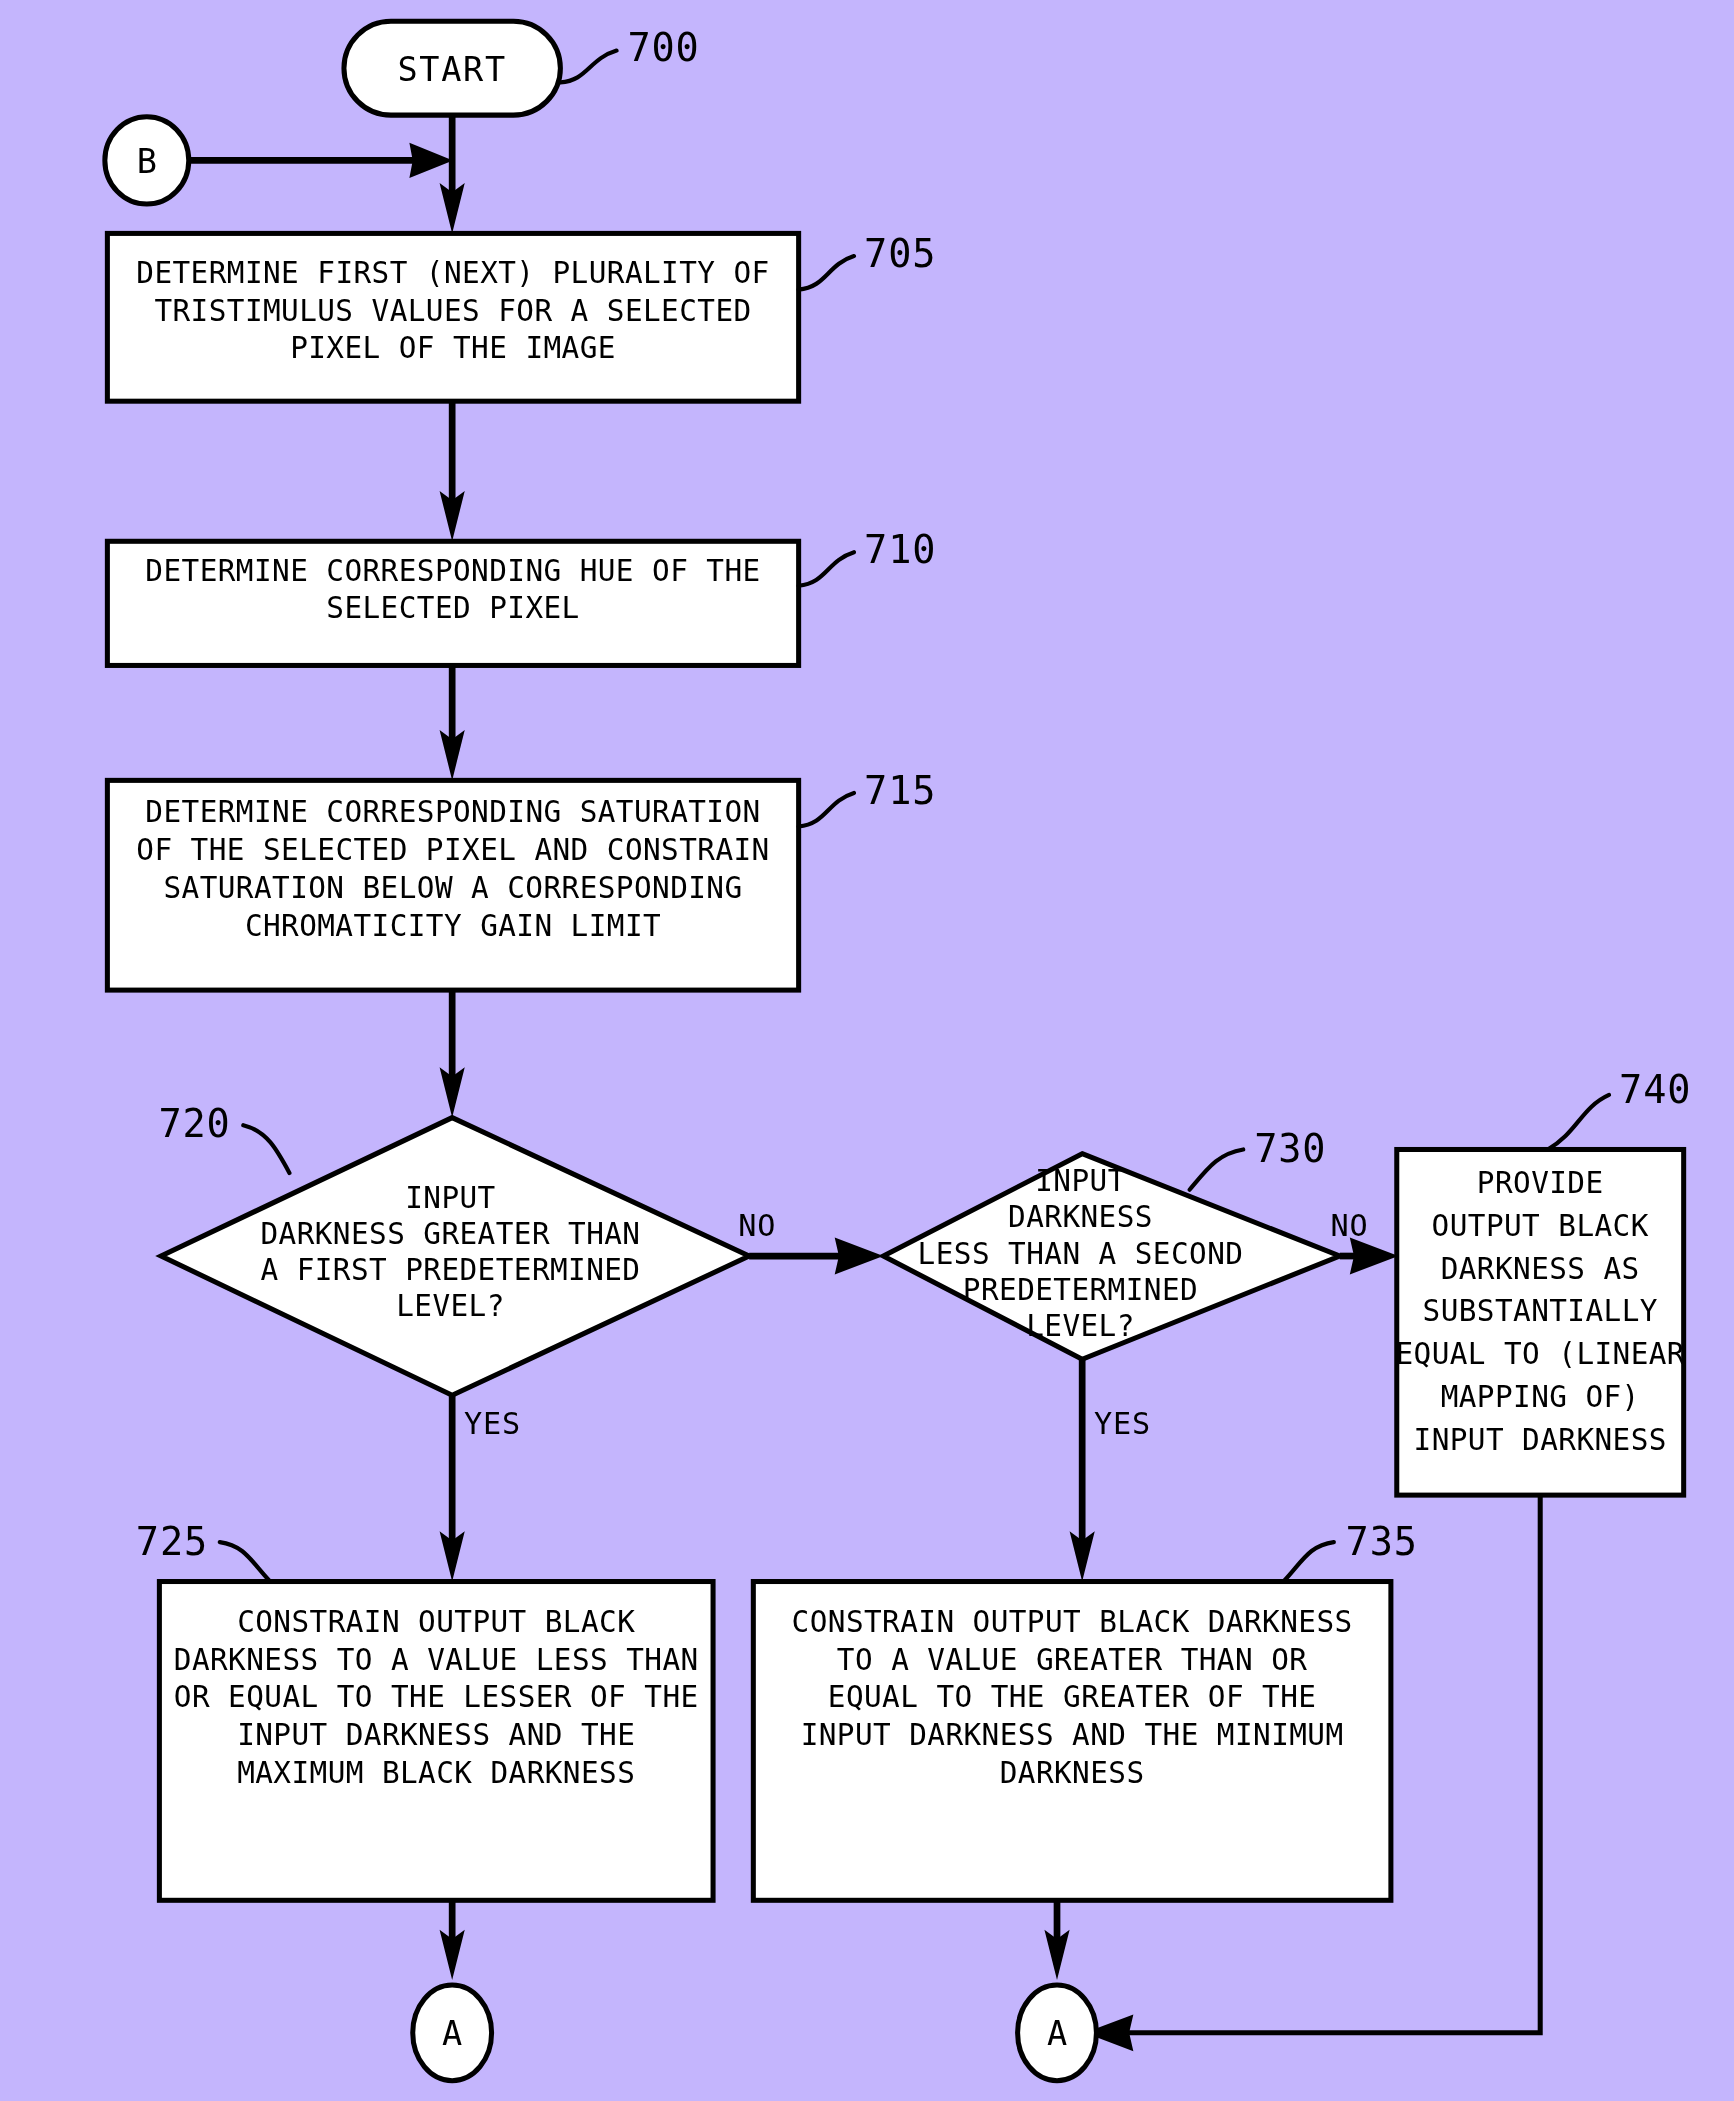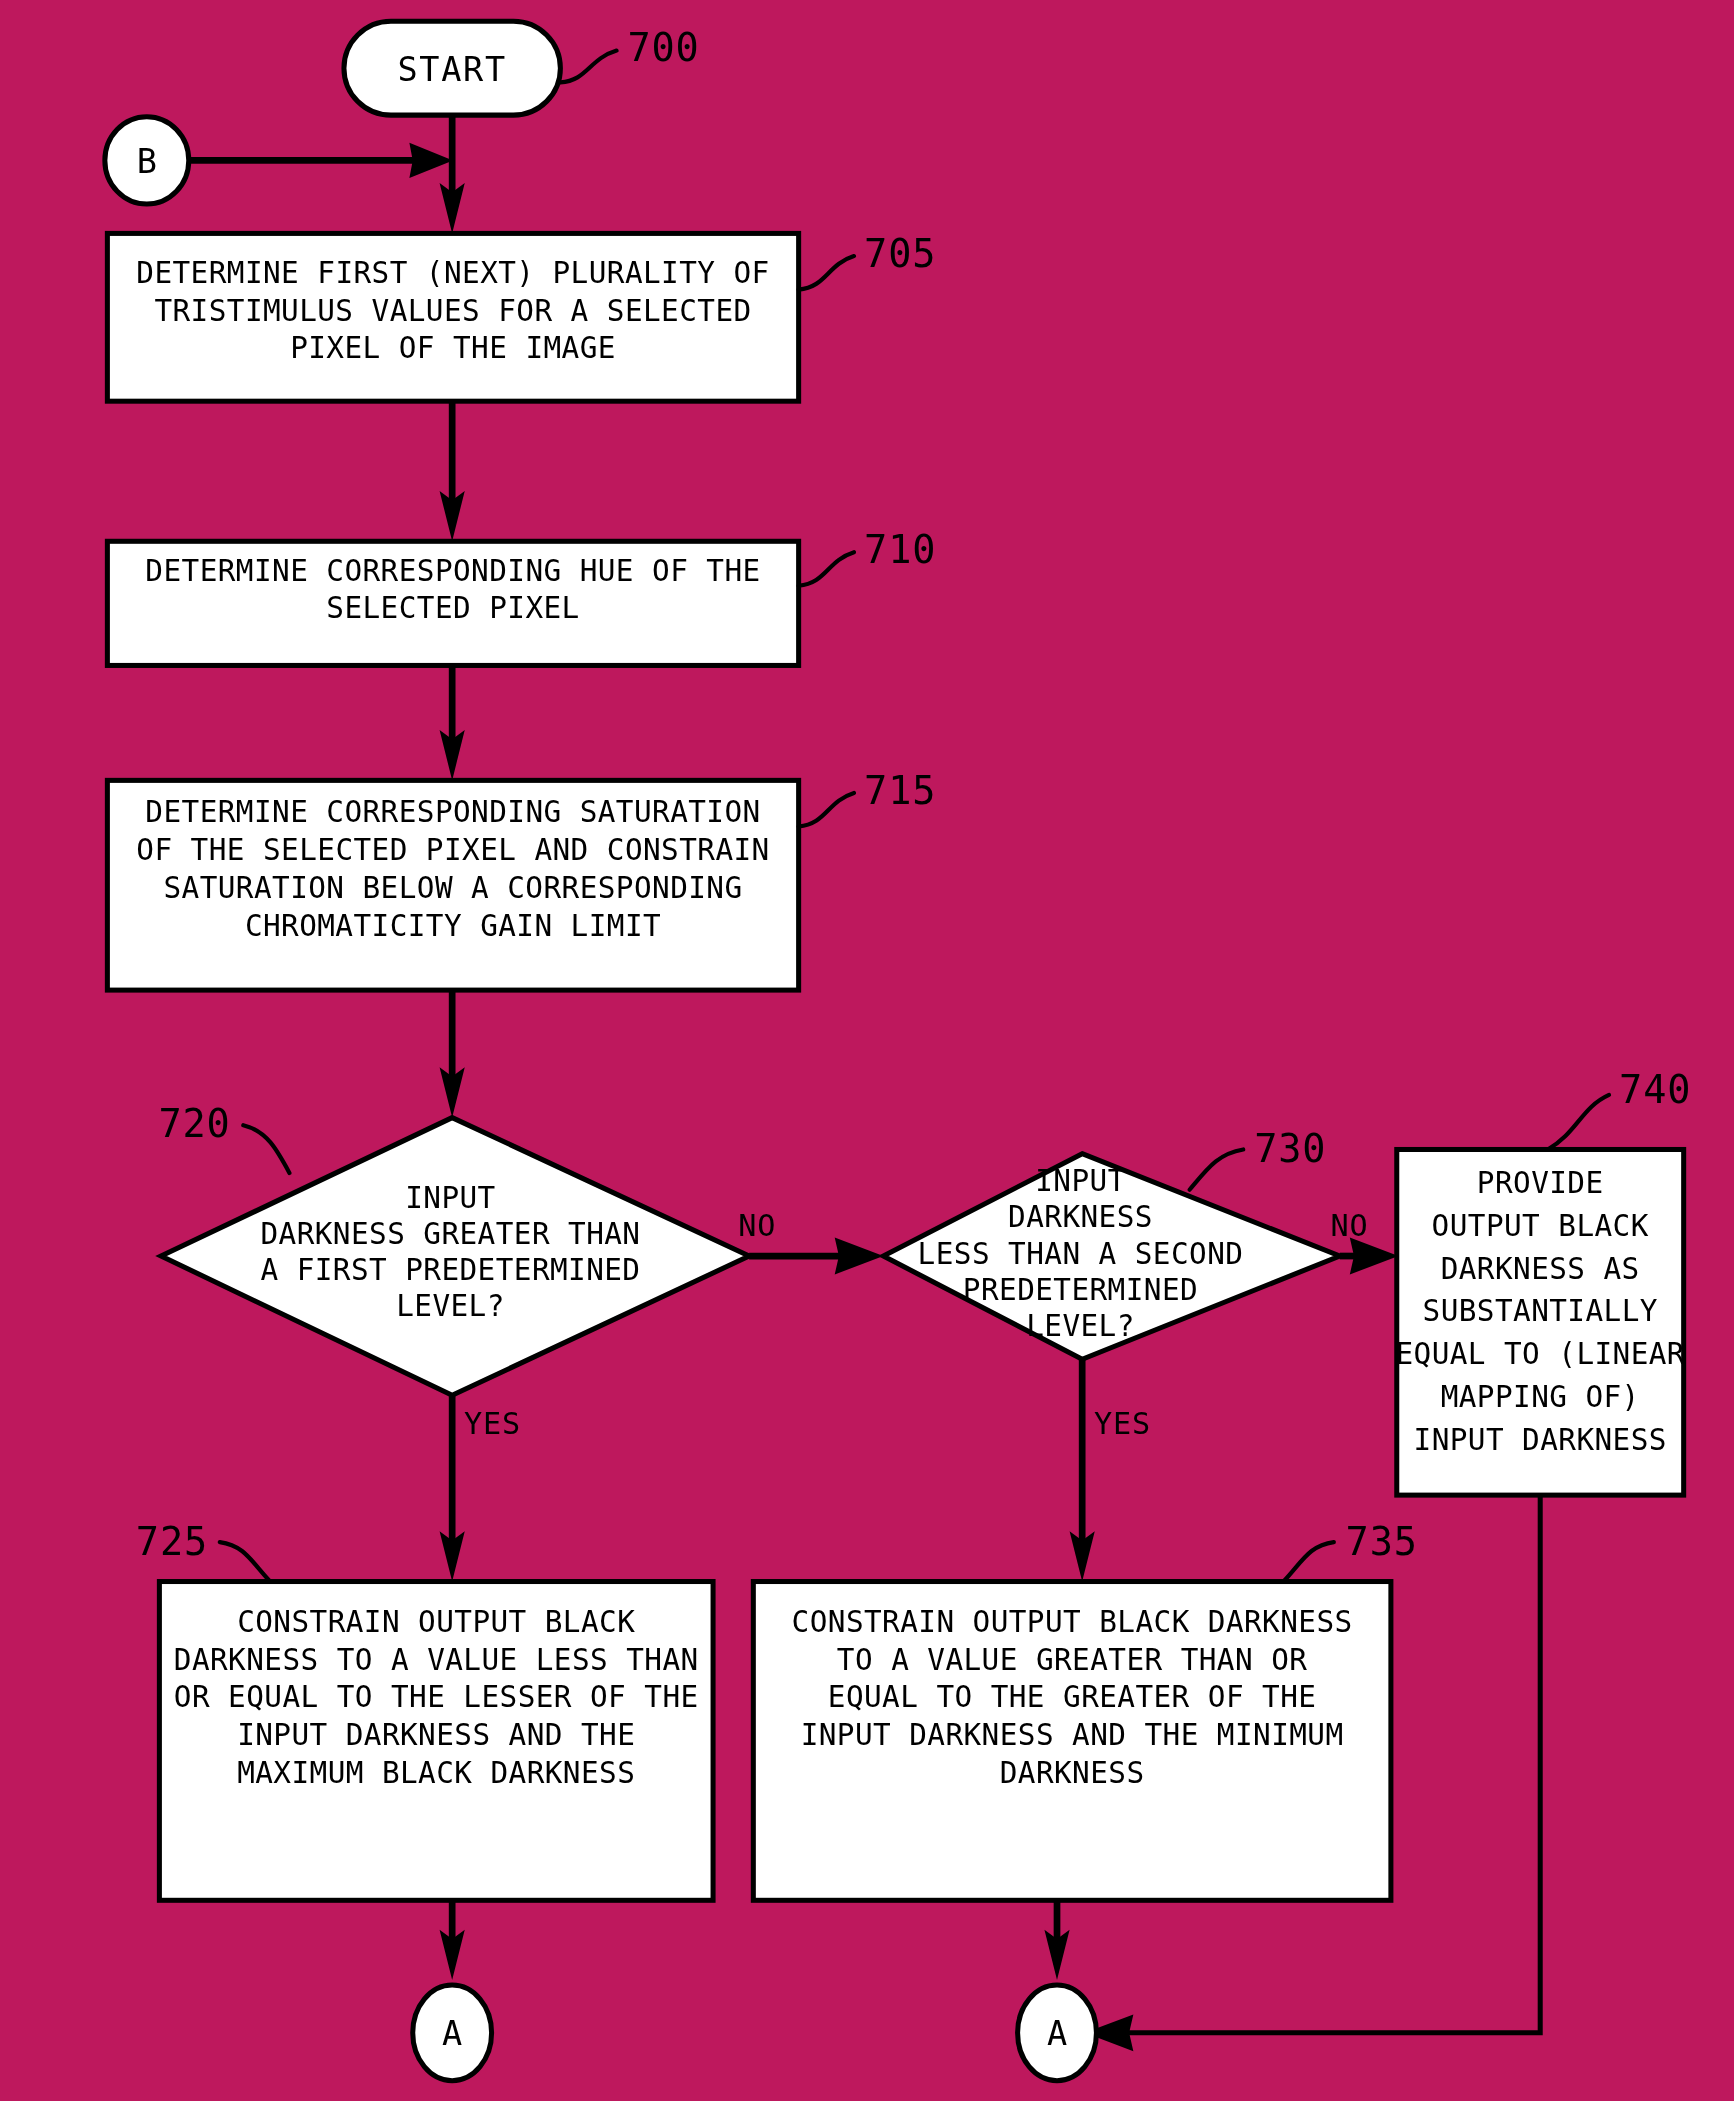--- a/index.html
+++ b/index.html
@@ -4,21 +4,21 @@
 <style>
   html, body {
     margin: 0;
     padding: 0;
     background: #ffffff;
   }
   #page {
     position: relative;
     width: 1734px;
     height: 2101px;
-    background: #be185d;
+    background: #c4b5fd;
     overflow: hidden;
     font-family: "DejaVu Sans Mono", "Liberation Mono", monospace;
   }
   svg#flow {
     position: absolute;
     left: 0;
     top: 0;
     width: 1734px;
     height: 2101px;
     display: block;

